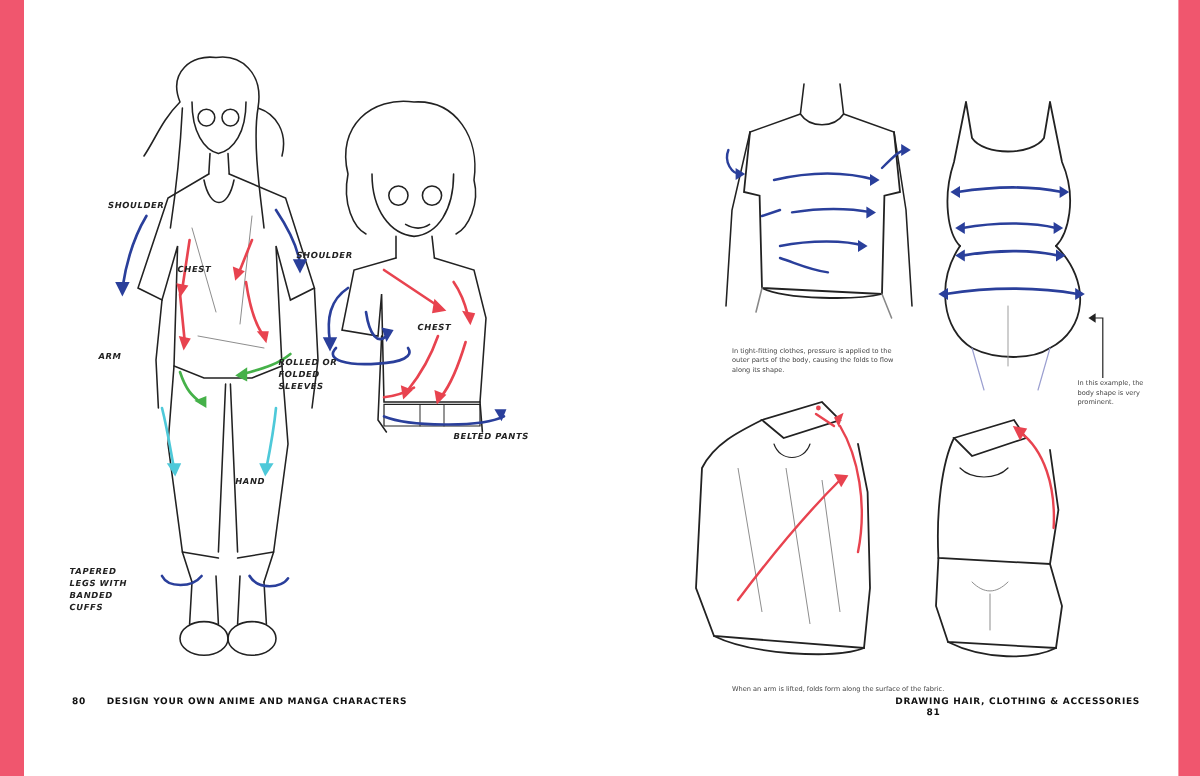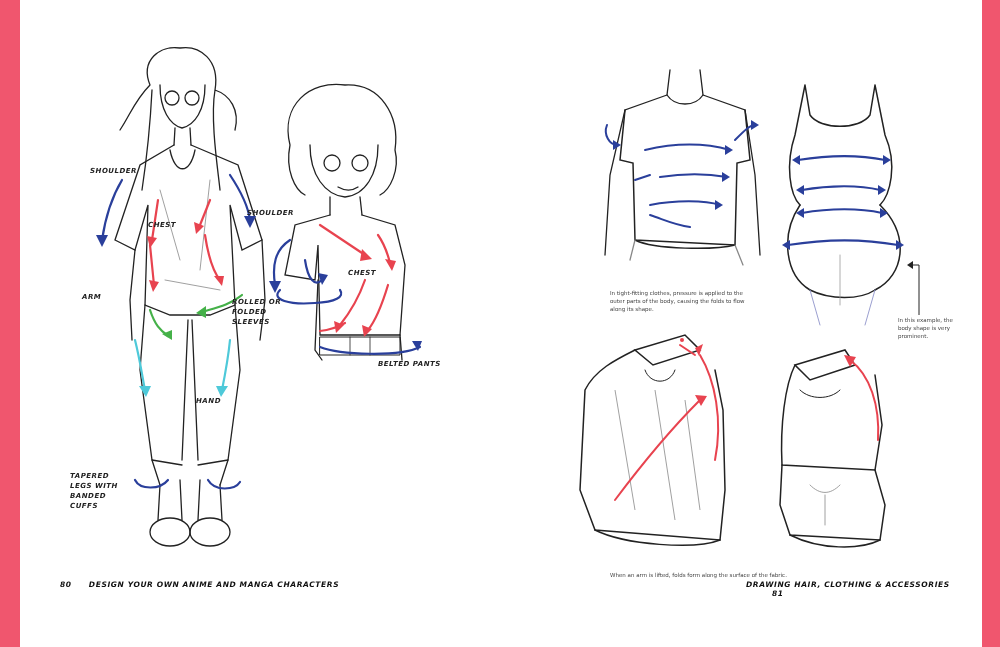--- a/index.html
+++ b/index.html
@@ -4,21 +4,21 @@
 <style>
   html, body { margin:0; padding:0; }
   body { width:1000px; height:647px; position:relative; overflow:hidden; background:#fff; font-family:"Liberation Sans", sans-serif; }
   .edge-left { position:absolute; left:0; top:0; width:20px; height:647px; }
   .edge-right { position:absolute; right:0; top:0; width:18px; height:647px; }
   .page-left { position:absolute; left:20px; top:0; width:480px; height:647px; }
   .page-right { position:absolute; left:500px; top:0; width:482px; height:647px; }
   .label { position:absolute; font-family:"DejaVu Sans", sans-serif; font-weight:bold; font-style:italic; font-size:7px; letter-spacing:0.5px; color:#222; text-transform:uppercase; line-height:10px; text-align:left; }
   .body-text { position:absolute; font-family:"DejaVu Sans", sans-serif; font-size:9px; line-height:14px; color:#333; }
   .caption { position:absolute; font-family:"DejaVu Sans", sans-serif; font-size:5.5px; line-height:8px; color:#444; }
-  .footer { position:absolute; top:580px; font-family:"DejaVu Sans", sans-serif; font-weight:bold; font-style:italic; font-size:7.5px; letter-spacing:0.6px; color:#111; text-transform:uppercase; }
+  .footer { position:absolute; top:580px; font-family:"DejaVu Sans", sans-serif; font-weight:bold; font-size:7.5px; letter-spacing:0.6px; color:#111; text-transform:uppercase; }
   svg.fig { position:absolute; overflow:visible; }
 </style>
 </head>
 <body>
 
 <div class="edge-left" style="background:#f0566e"></div>
 <div class="edge-right" style="background:#f0566e"></div>
 
 <div class="page-left">
 
@@ -110,21 +110,21 @@
       <polygon points="102,250 112,254 104,262" fill="#e8434f"></polygon>
       <polygon points="152,266 162,266 158,276" fill="#2a3f9b"></polygon>
     </g>
   </svg>
 
   <div class="label" style="left:70px;top:166px;width:50px">Shoulder</div>
   <div class="label" style="left:128px;top:220px;width:40px">Chest</div>
   <div class="label" style="left:62px;top:292px;width:30px">Arm</div>
   <div class="label" style="left:212px;top:297px;width:50px">Rolled or folded sleeves</div>
   <div class="label" style="left:176px;top:396px;width:30px">Hand</div>
-  <div class="label" style="left:50px;top:471px;width:60px">Tapered legs with banded cuffs</div>
+  <div class="label" style="left:38px;top:471px;width:60px">Tapered legs with banded cuffs</div>
   <div class="label" style="left:227px;top:208px;width:50px">Shoulder</div>
   <div class="label" style="left:328px;top:268px;width:40px">Chest</div>
   <div class="label" style="left:358px;top:359px;width:70px">Belted pants</div>
 
 
   <div class="footer" style="left:40px">
     <span>80</span>
     <span style="margin-left:14px">Design Your Own Anime and Manga Characters</span>
   </div>
 </div>

